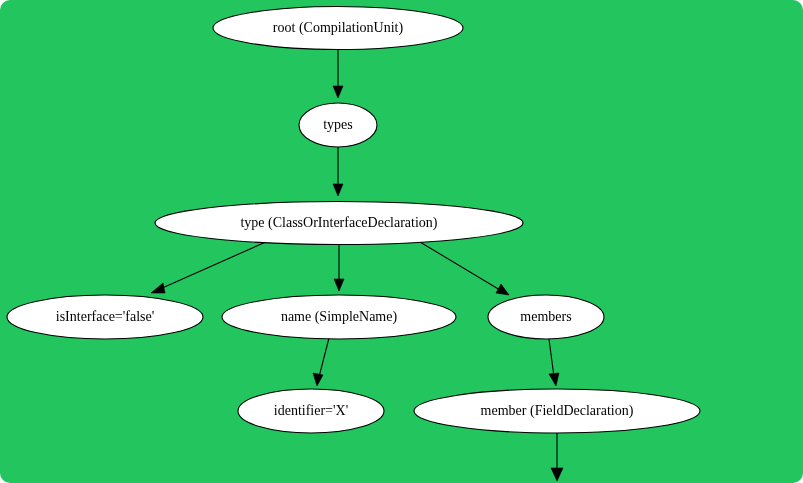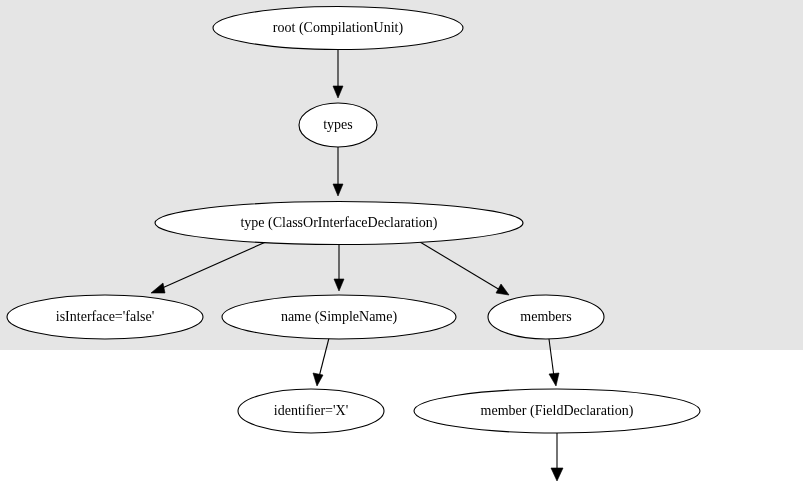--- a/index.html
+++ b/index.html
@@ -9,22 +9,23 @@
   }
   body {
     width: 803px;
     height: 483px;
     overflow: hidden;
     font-family: "Liberation Serif", "DejaVu Serif", serif;
   }
   #graph-root {
     position: relative;
     width: 803px;
-    height: 350px;
-    background: #e5e5e5;
+    height: 483px;
+    background: #22c55e;
+    border-radius: 10px;
   }
   svg#ast-graph {
     display: block;
     width: 803px;
     height: 483px;
   }
   .node-ellipse {
     fill: #ffffff;
     stroke: #000000;
     stroke-width: 1.1;

